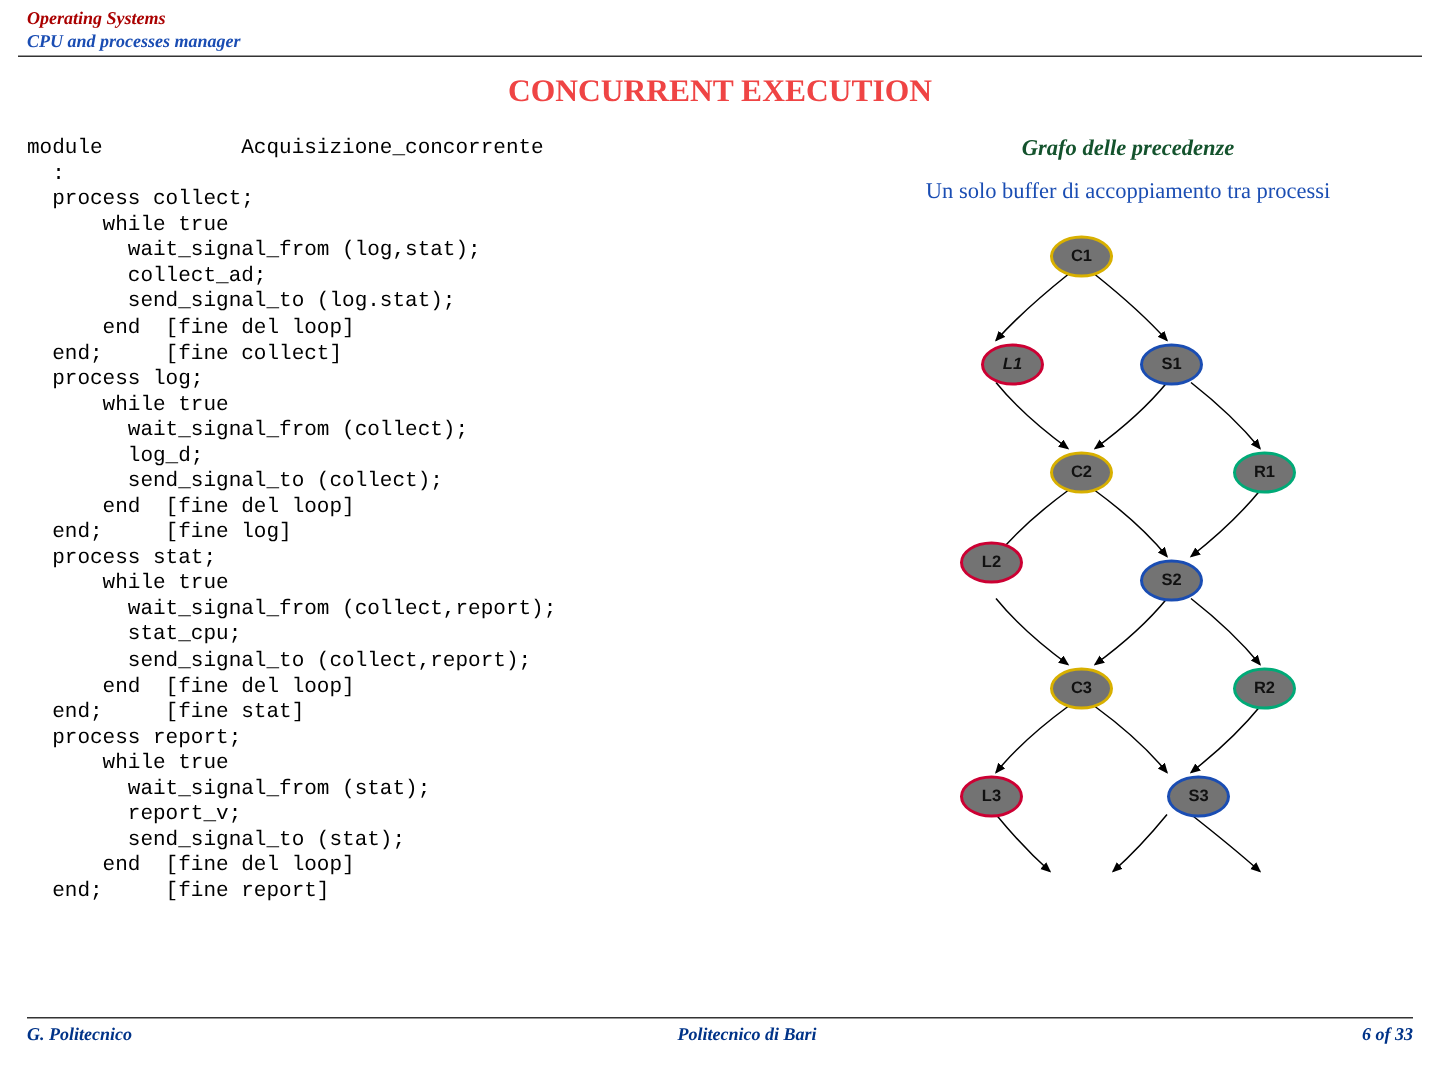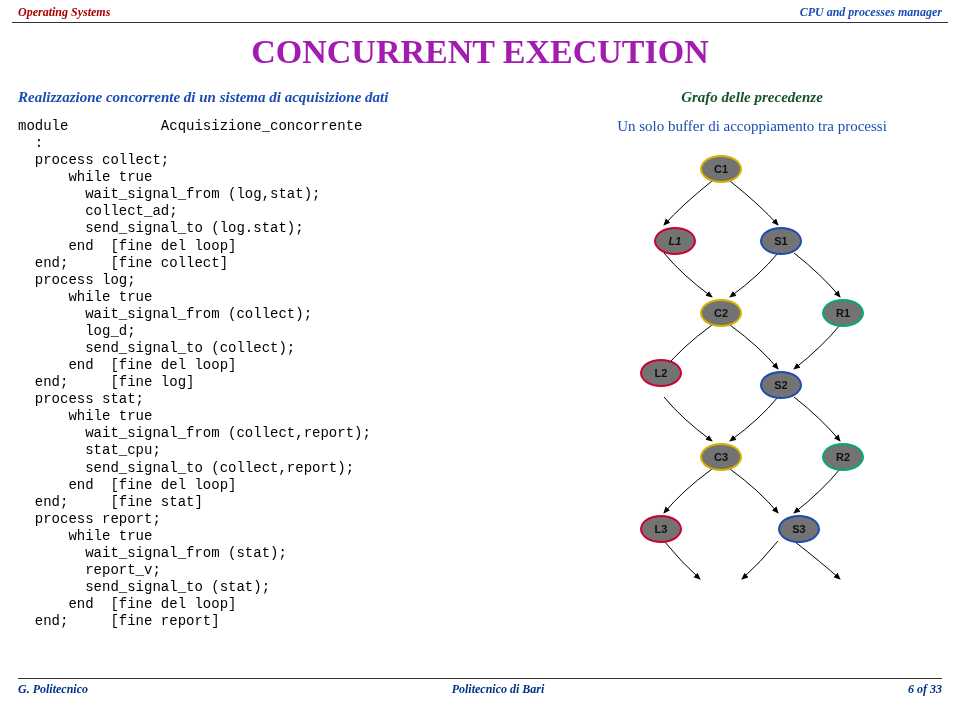--- a/index.html
+++ b/index.html
@@ -12,29 +12,30 @@
     position: relative;
     color: #000;
   }
   .header {
     display: flex;
     justify-content: space-between;
     padding: 5px 18px 2px 18px;
     font-style: italic;
     font-weight: bold;
     font-size: 12px;
+    flex-direction: column;
   }
   .header-left { color: #aa0000; }
   .header-right { color: #1a4db3; }
   .hr-line { height: 1px; background: #333; margin: 0 12px 10px 12px; }
   .title {
     text-align: center;
-    color: #a21caf;
-    font-weight: bold;
-    font-size: 34px;
+    color: #ef4444;
+    font-weight: bold;
+    font-size: 21px;
     font-family: 'Times New Roman', serif;
     margin-bottom: 18px;
   }
   .content {
     display: flex;
     padding: 0 18px;
   }
   .left-col { width: 530px; }
   .right-col { flex: 1; padding-left: 20px; }
   .subtitle-left {
@@ -129,21 +130,20 @@
   <div class="header-left">Operating Systems</div>
   <div class="header-right">CPU and processes manager</div>
 </div>
 <div class="hr-line"></div>
 
 <div class="title">CONCURRENT EXECUTION</div>
 
 <div class="content">
 
   <div class="left-col">
-    <div class="subtitle-left">Realizzazione concorrente di un sistema di acquisizione dati</div>
     <pre class="code">module           Acquisizione_concorrente
   :
   process collect;
       while true
         wait_signal_from (log,stat);
         collect_ad;
         send_signal_to (log.stat);
       end  [fine del loop]
   end;     [fine collect]
   process log;

